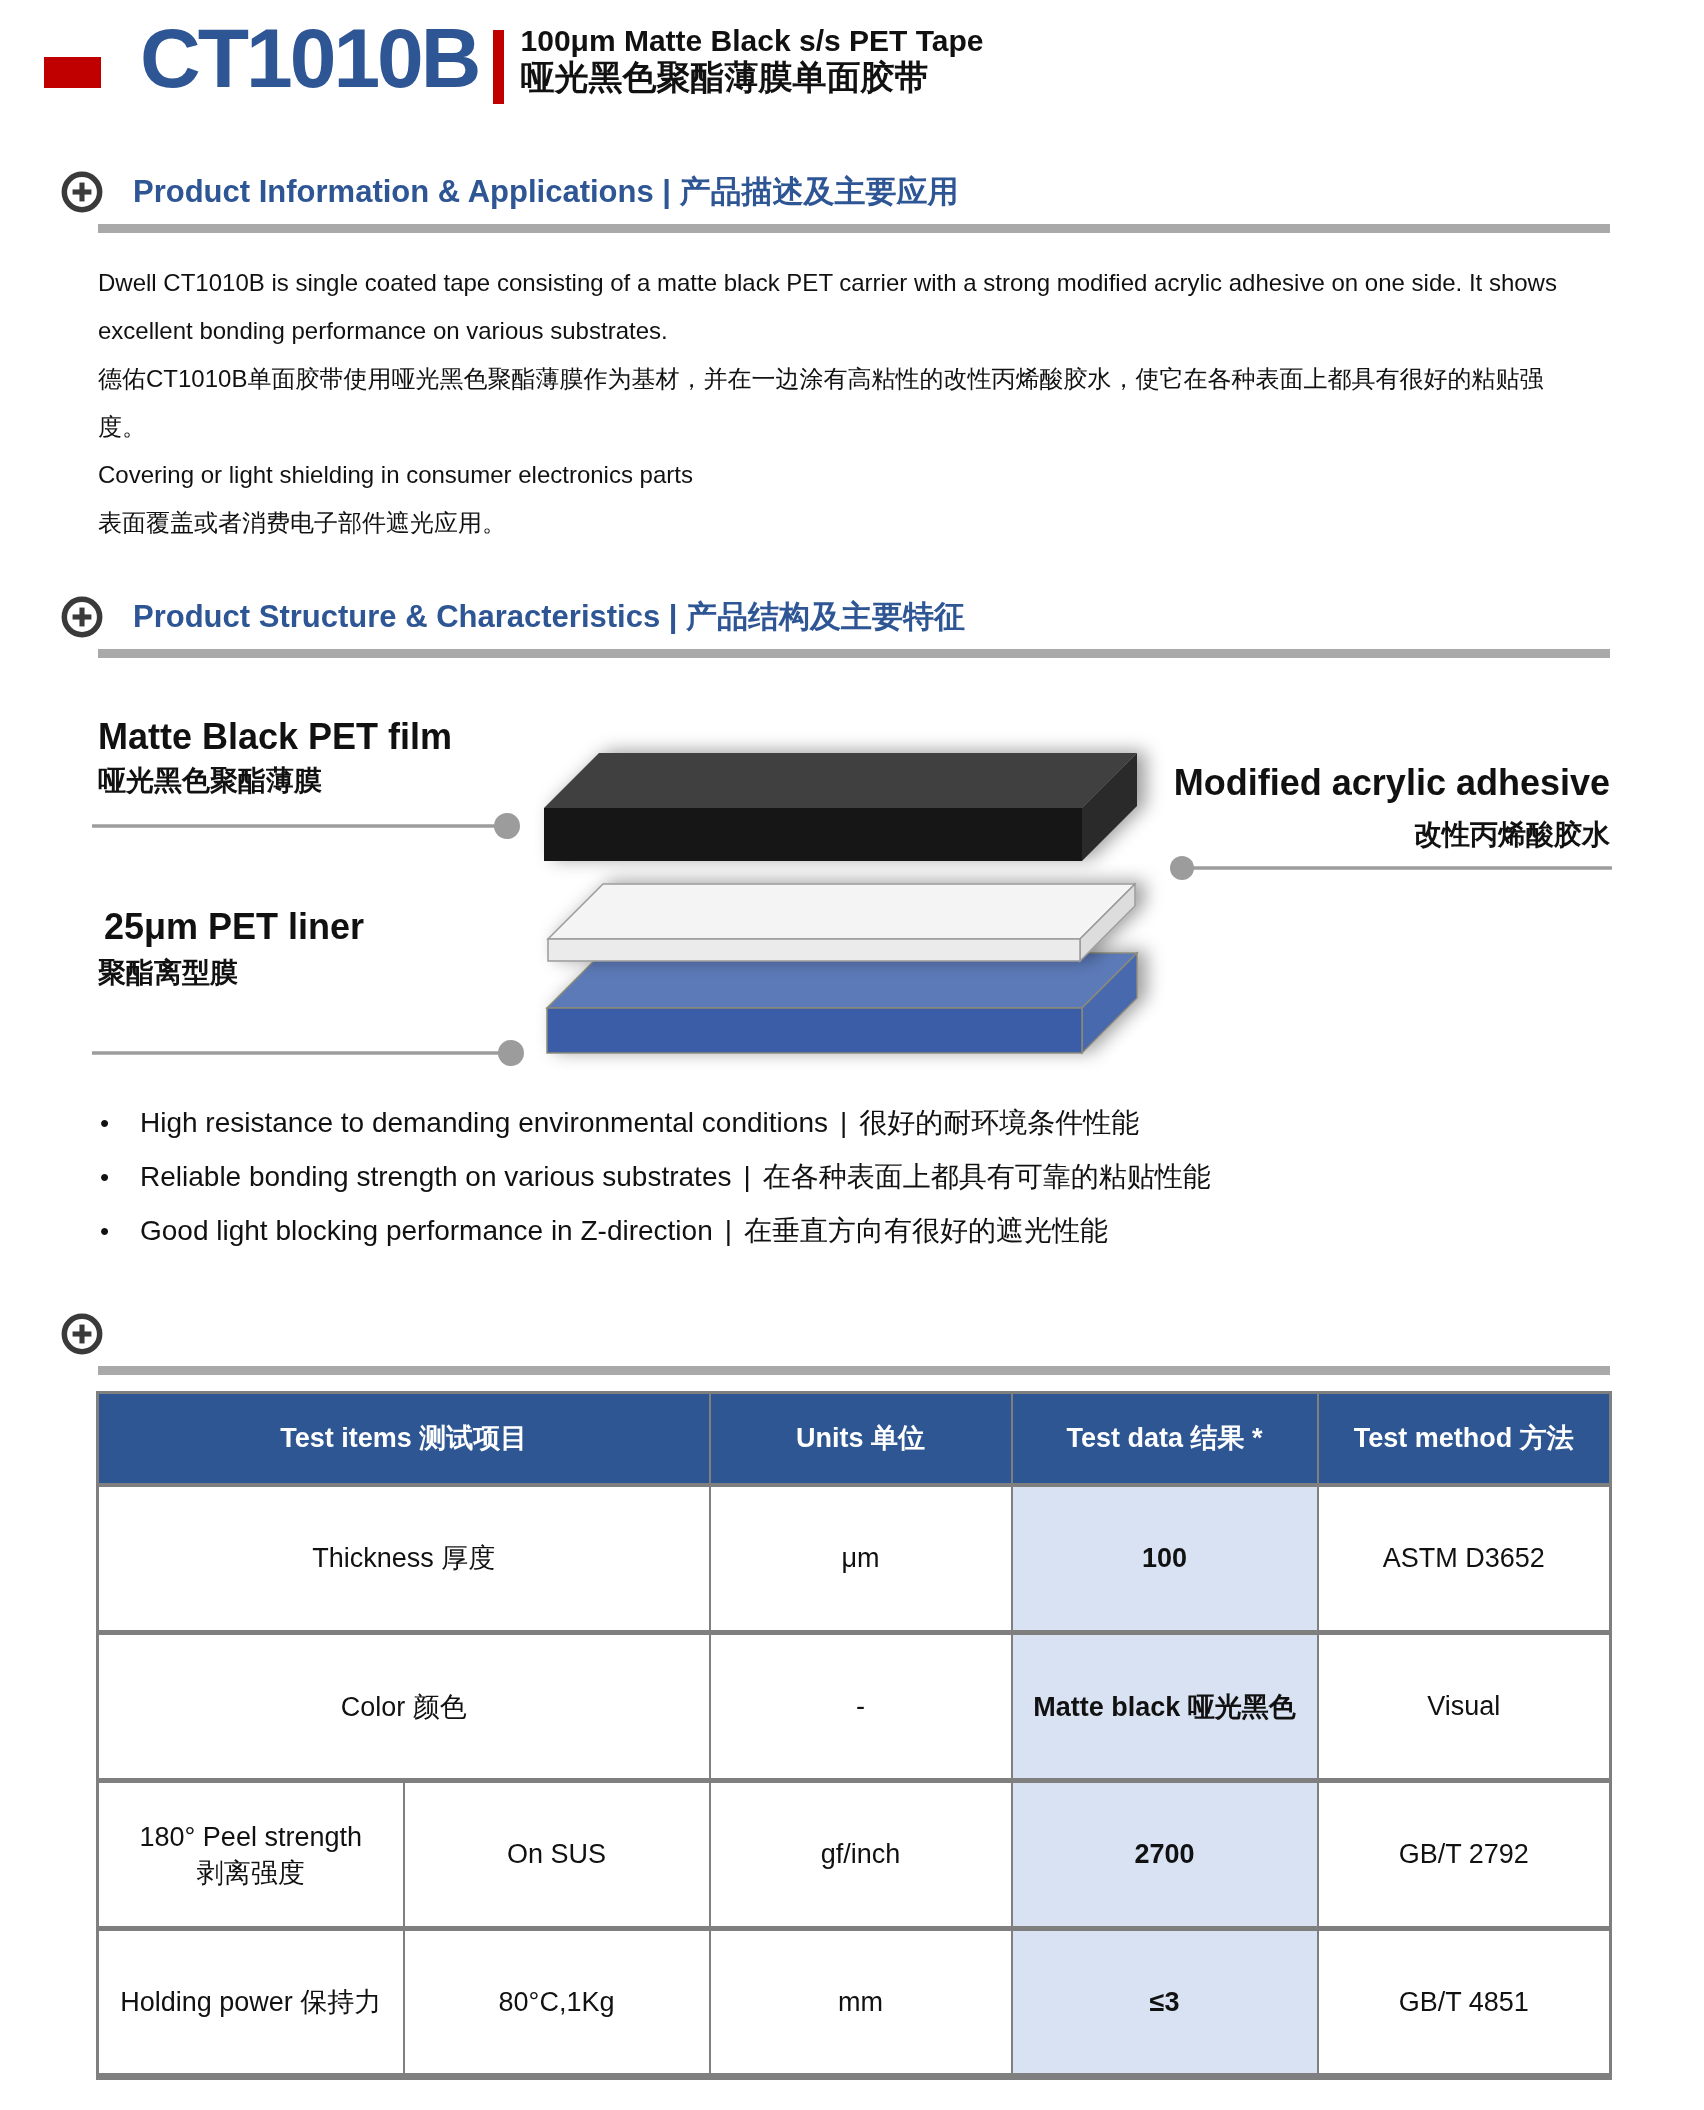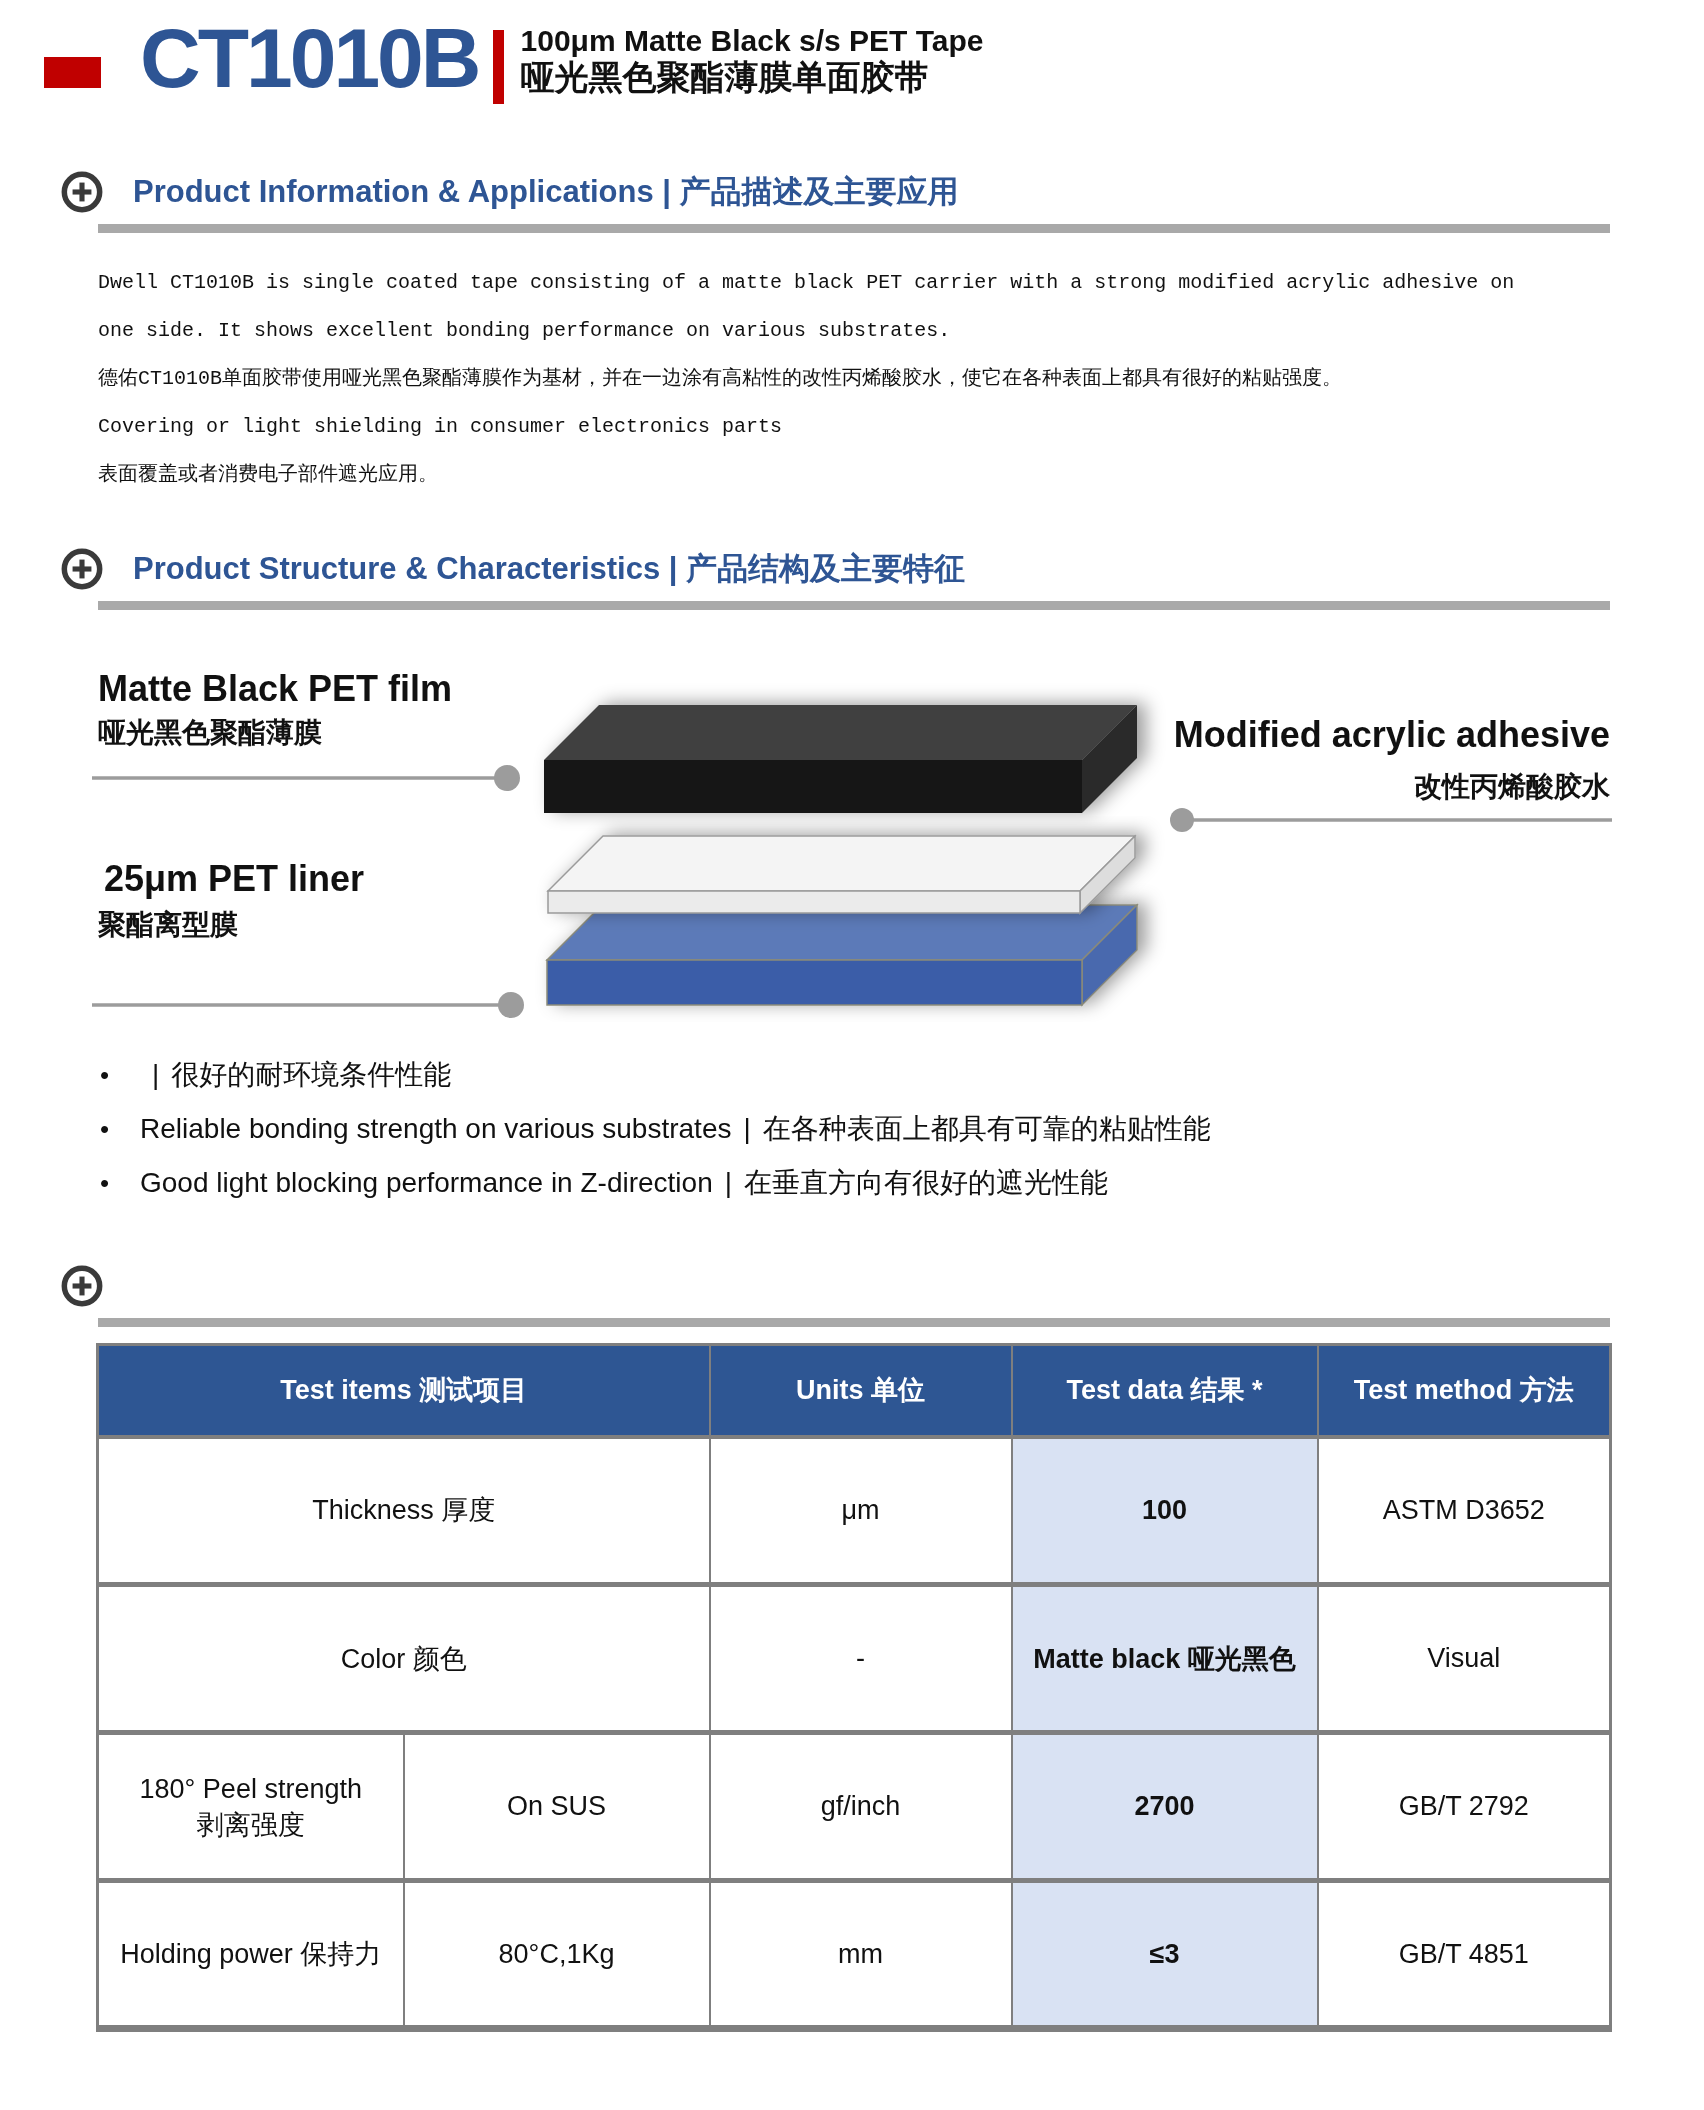--- a/index.html
+++ b/index.html
@@ -27,21 +27,21 @@
   .title-zh { font-size:34px; font-weight:bold; color:#111; line-height:36px; white-space:nowrap; }
 
   
   .sec-head { display:flex; align-items:center; gap:29px; padding-left:60px; }
   .plus-icon { flex:0 0 auto; width:44px; height:44px; }
   .sec-title { font-size:31px; font-weight:bold; color:var(--blue); white-space:nowrap; }
   .sec-bar { margin-left:98px; margin-top:10px; height:9px; width:1512px; background:var(--bar); }
 
   
   .section-info { margin-top:52px; }
-  .info-body { padding:26px 0 0 98px; width:1558px; font-size:20px; line-height:48px; color:#111;font-family:Liberation Mono, monospace; }
+  .info-body { padding:26px 0 0 98px; width:1558px; font-size:24px; line-height:48px; color:#111; }
   .info-body p { margin:0; }
   .app-line { margin-top:0; }
 
   
   .section-structure { margin-top:48px; }
   .diagram { position:relative; margin:40px 0 0 92px; width:1520px; height:372px; }
   .diagram svg { position:absolute; left:0; top:0; }
   .dlabel { position:absolute; font-weight:bold; color:#111; font-size:36px; line-height:33px; white-space:nowrap; }
   .lbl-film-en   { left:6px;  top:22px; }
   .lbl-film-zh   { left:6px;  top:66px; font-size:28px; }
@@ -174,20 +174,21 @@
       <div class="dlabel lbl-film-zh">哑光黑色聚酯薄膜</div>
       <div class="dlabel lbl-liner-en">25μm PET liner</div>
       <div class="dlabel lbl-liner-zh">聚酯离型膜</div>
       <div class="dlabel lbl-adh-en">Modified acrylic adhesive</div>
       <div class="dlabel lbl-adh-zh">改性丙烯酸胶水</div>
     </div>
 
     <ul class="bullets">
       <li>
         <span class="bullet-dot">•</span>
+        <span>High resistance to demanding environmental conditions</span>
         <span class="bullet-sep">|</span>
         <span>很好的耐环境条件性能</span>
       </li>
       <li>
         <span class="bullet-dot">•</span>
         <span>Reliable bonding strength on various substrates</span>
         <span class="bullet-sep">|</span>
         <span>在各种表面上都具有可靠的粘贴性能</span>
       </li>
       <li>

